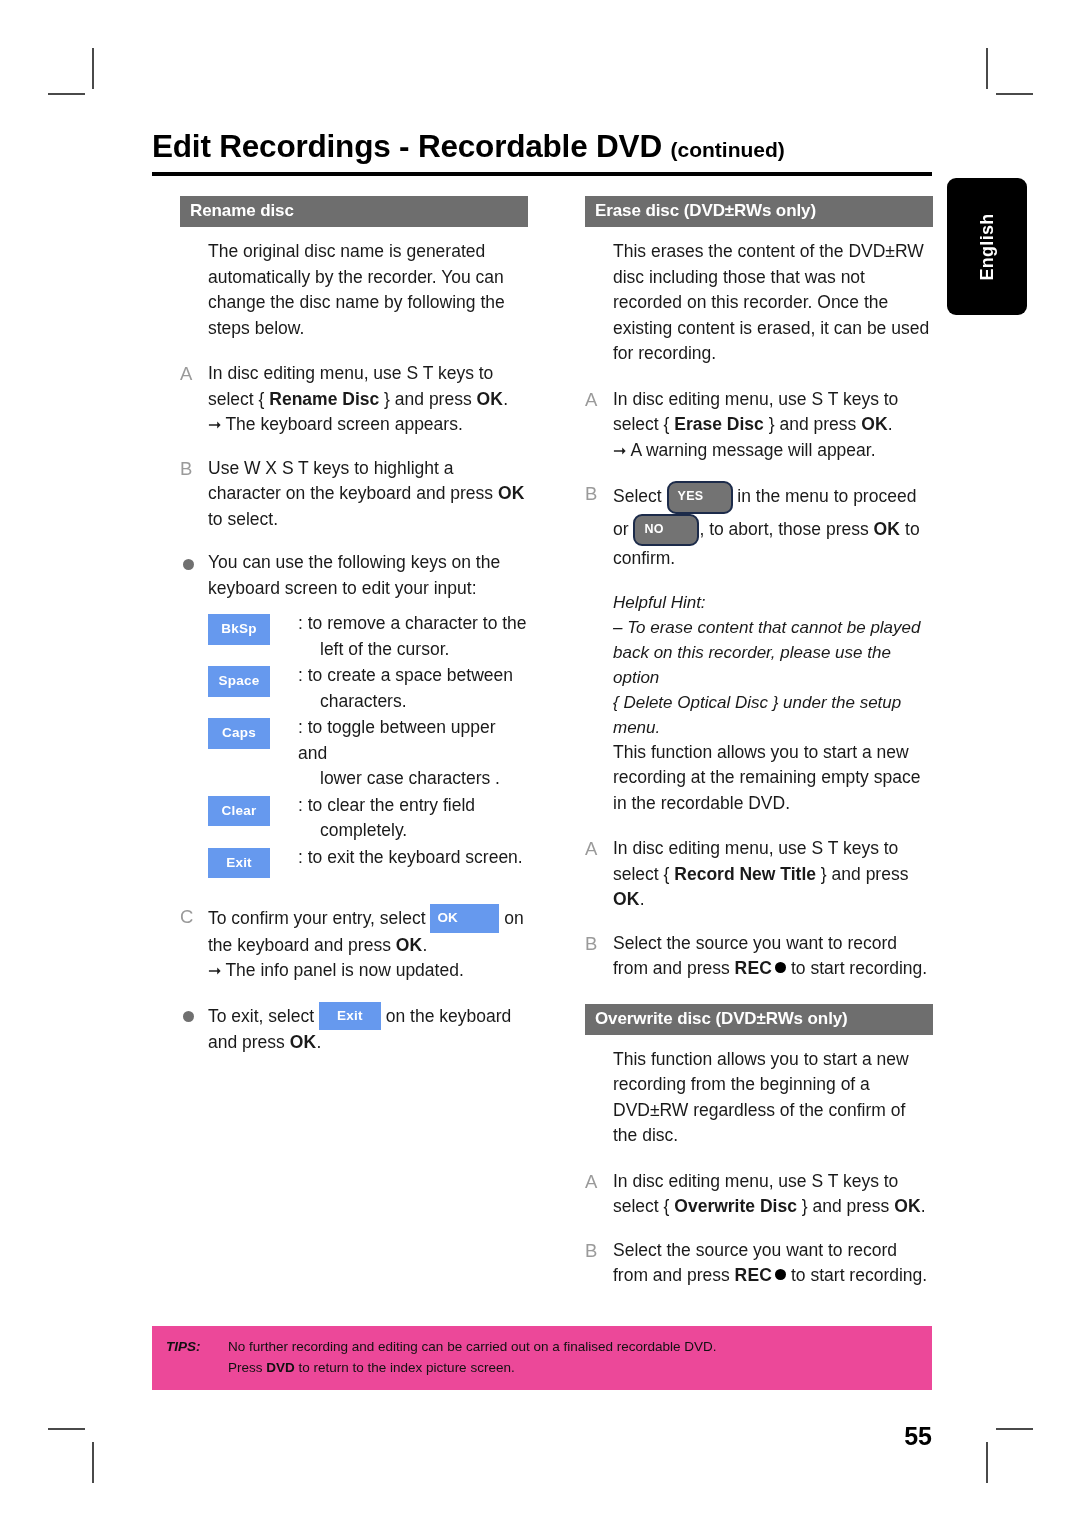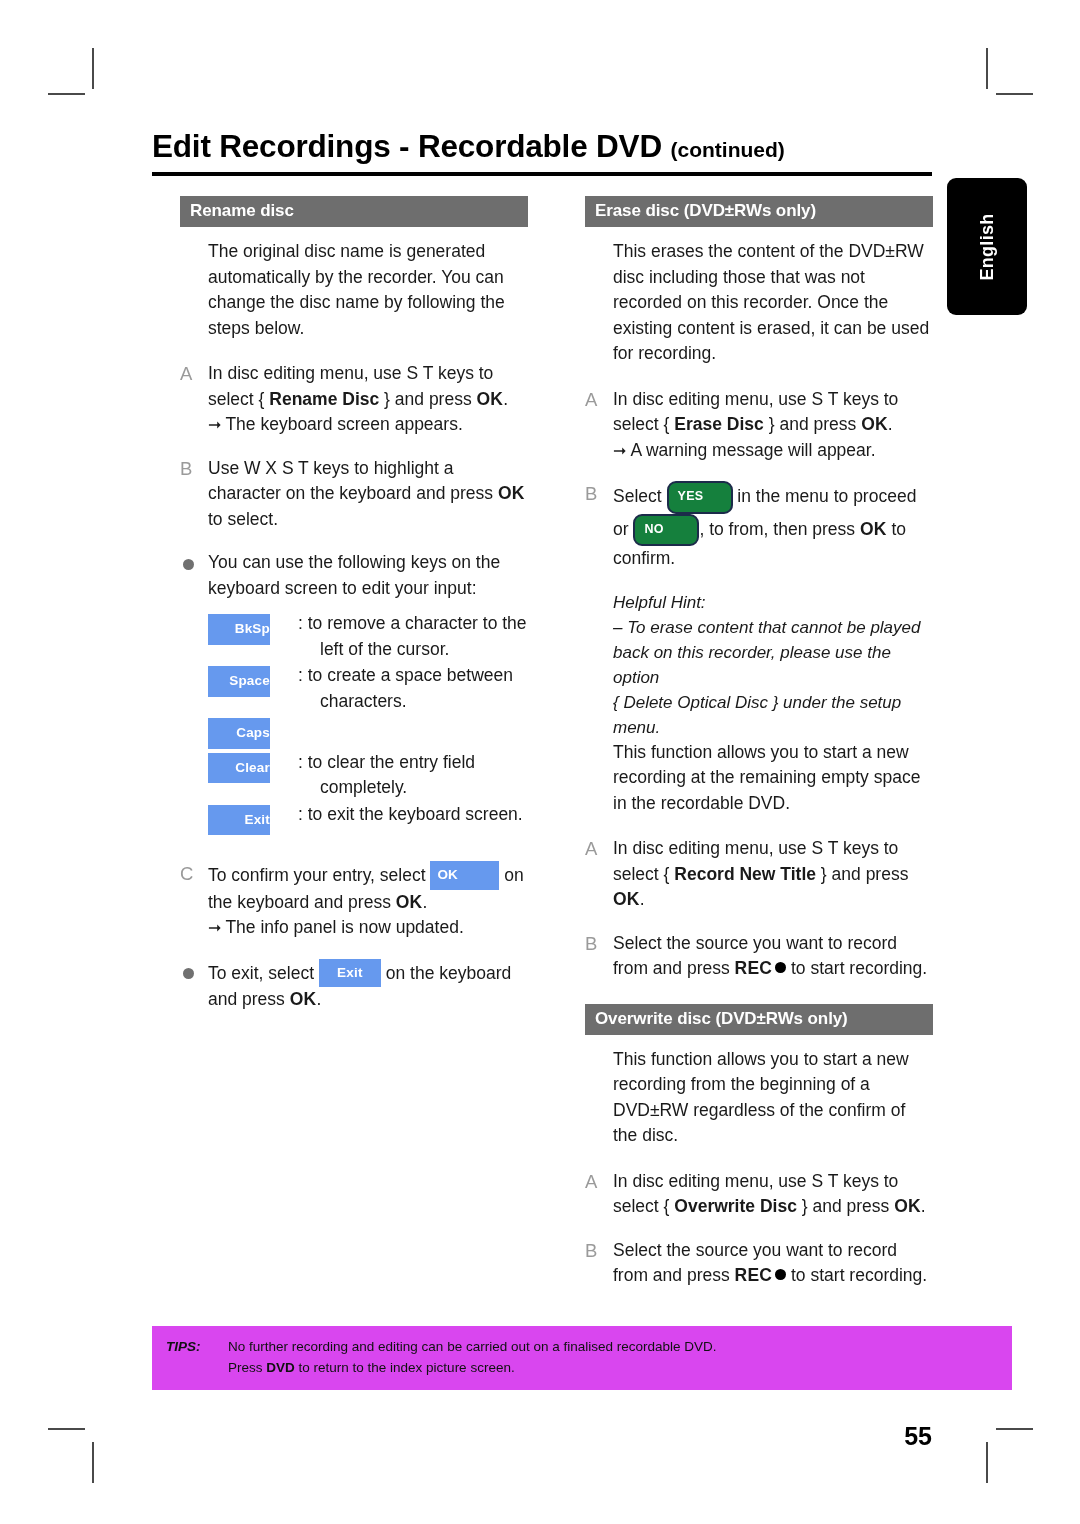--- a/index.html
+++ b/index.html
@@ -162,21 +162,21 @@
     line-height: 25.5px;
     margin-bottom: 1px;
   }
   .keycap {
     flex: 0 0 auto;
     width: 62px;
     background: #6699ee;
     color: #ffffff;
     font-size: 13.5px;
     font-weight: bold;
-    text-align: right;
+    text-align: center;
     padding: 2px 0 3px;
     margin-top: 3px;
     letter-spacing: 0.2px;
   }
   .keydesc {
     padding-left: 28px;
     text-indent: 0;
   }
   .keydesc .cont2 { display: block; padding-left: 22px; }
 
@@ -190,21 +190,21 @@
     text-align: center;
     width: 62px;
     padding: 1px 0 2px;
     vertical-align: 2px;
     letter-spacing: 0.2px;
   }
   .inline-cap.lefty { text-align: left; padding-left: 7px; }
 
   .inline-pill {
     display: inline-block;
-    background: #15803d;
+    background: #737373;
     color: #ffffff;
     font-size: 12.5px;
     font-weight: bold;
     width: 66px;
     text-align: left;
     padding: 1px 0 2px 9px;
     border: 2px solid #1c2b4a;
     border-radius: 9px;
     vertical-align: 2px;
     letter-spacing: 0.3px;
@@ -229,22 +229,22 @@
     margin: 4px 0 0 28px;
   }
   .hint .hl { display: block; }
   .hint .hint-title { font-style: italic; }
 
   
   .tips {
     position: absolute;
     left: 152px;
     top: 1326px;
-    width: 860px;
-    background: #d946ef;
+    width: 780px;
+    background: #ec4899;
     padding: 10px 0 12px 0;
   }
   .tips-inner {
     display: flex;
     padding-left: 14px;
   }
   .tips-label {
     flex: 0 0 auto;
     width: 62px;
     font-size: 13.5px;
@@ -317,20 +317,21 @@
     <div class="keyrow">
       <span class="keycap">BkSp</span>
       <span class="keydesc"><span>: to remove a character to the</span><span class="cont2">left of the cursor.</span></span>
     </div>
     <div class="keyrow">
       <span class="keycap">Space</span>
       <span class="keydesc"><span>: to create a space between</span><span class="cont2">characters.</span></span>
     </div>
     <div class="keyrow">
       <span class="keycap">Caps</span>
+      <span class="keydesc"><span>: to toggle between upper and</span><span class="cont2">lower case characters .</span></span>
     </div>
     <div class="keyrow">
       <span class="keycap">Clear</span>
       <span class="keydesc"><span>: to clear the entry field</span><span class="cont2">completely.</span></span>
     </div>
     <div class="keyrow">
       <span class="keycap">Exit</span>
       <span class="keydesc"><span>: to exit the keyboard screen.</span></span>
     </div>
   </div>
@@ -354,21 +355,21 @@
   <p class="para">This erases the content of the DVD±RW disc including those that was not recorded on this recorder. Once the existing content is erased, it can be used for recording.</p>
 
   <div class="step">
     <span class="step-letter">A</span>
     <span><span>In disc editing menu, use </span><span>S T</span><span> keys to select {</span> <b>Erase Disc</b> <span>} and press </span><b class="ok">OK</b><span>.</span></span>
     <span class="arrow-line"><span class="arr">➞</span><span>A warning message will appear.</span></span>
   </div>
 
   <div class="step">
     <span class="step-letter">B</span>
-    <span><span>Select </span><span class="inline-pill">YES</span><span> in the menu to proceed or </span><span class="inline-pill">NO</span><span>, to from, then press </span><b class="ok">OK</b><span> to confirm.</span></span>
+    <span><span>Select </span><span class="inline-pill">YES</span><span> in the menu to proceed or </span><span class="inline-pill">NO</span><span>, to abort, those press </span><b class="ok">OK</b><span> to confirm.</span></span>
   </div>
 
   <div class="hint">
     <span class="hl hint-title">Helpful Hint:</span>
     <span class="hl">– To erase content that cannot be played</span>
     <span class="hl">back on this recorder, please use the option</span>
     <span class="hl">{ Delete Optical Disc } under the setup menu.</span>
   </div>
 
 

